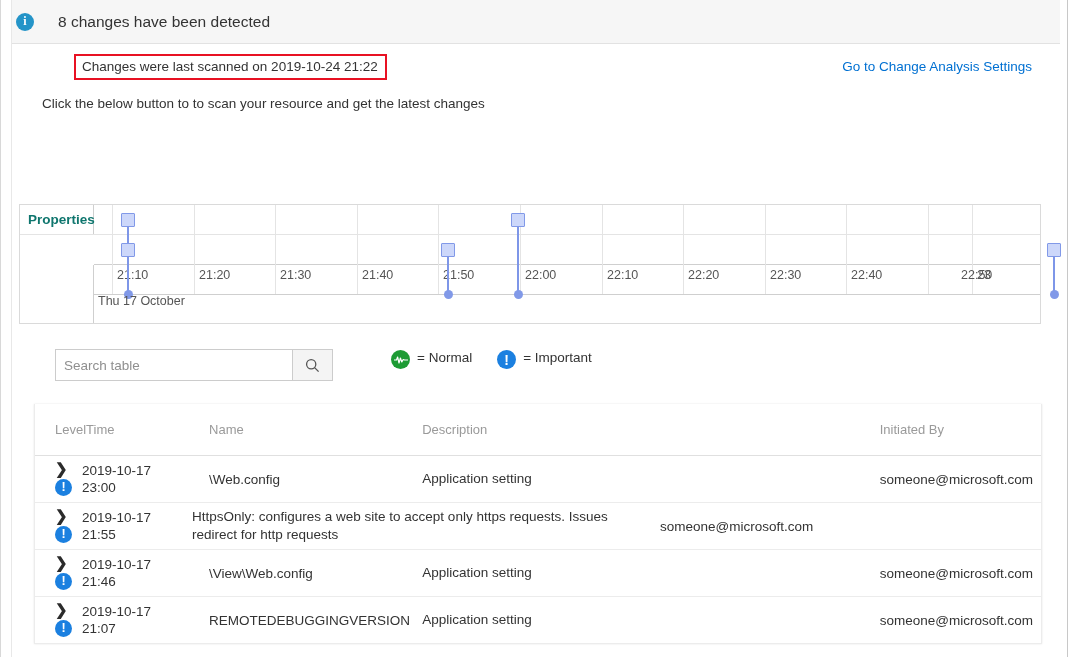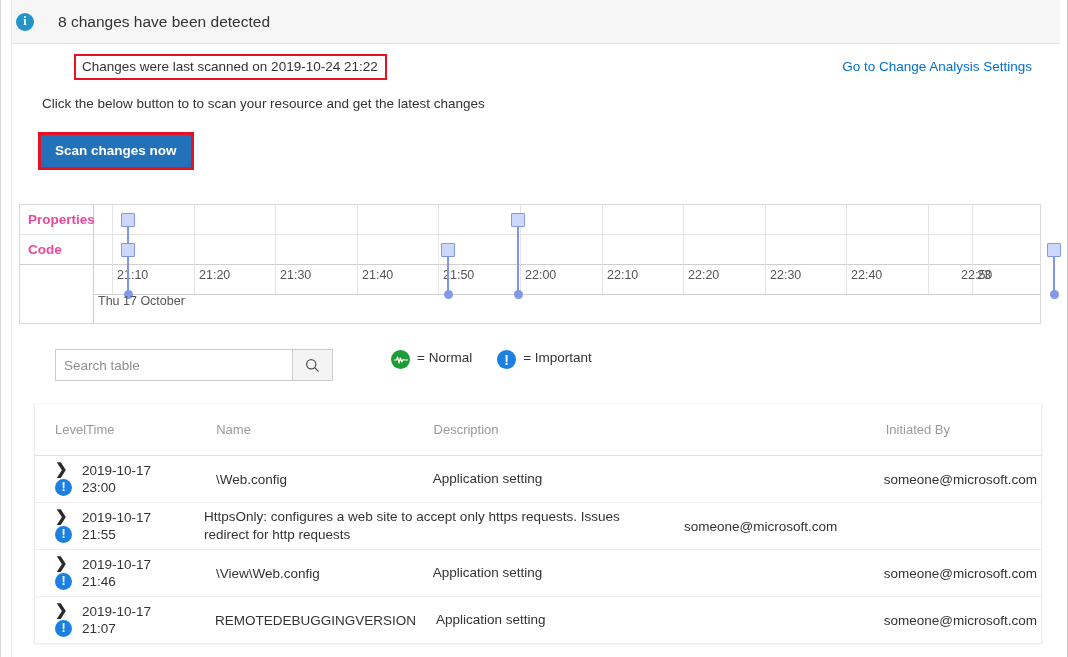--- a/index.html
+++ b/index.html
@@ -146,21 +146,21 @@
     left: 0; top: 0;
     width: 74px;
     height: 100%;
     box-sizing: border-box;
     border-right: 1px solid #cfcfcf;
     display: flex;
     align-items: center;
     padding-left: 8px;
     font-size: 13.5px;
     font-weight: bold;
-    color: #ec4899;
+    color: #0f766e;
   }
   #tl-axis-label-spacer {
     position: absolute;
     left: 0; top: 60px;
     width: 74px; height: 58px;
     border-right: 1px solid #cfcfcf;
     box-sizing: border-box;
   }
 
   #tl-plot {
@@ -301,21 +301,20 @@
     border-left: 1px solid #ececec;
     border-right: 1px solid #ececec;
     box-sizing: border-box;
     box-shadow: 0 0 2px rgba(0,0,0,0.10);
   }
   .tbl-row {
     display: flex;
     align-items: stretch;
     border-bottom: 1px solid #ececec;
     box-sizing: border-box;
-    gap: 12px;
   }
   #tbl-header {
     height: 52px;
     border-bottom: 1px solid #e0e0e0;
   }
   #tbl-header .cell {
     display: flex;
     align-items: center;
     font-size: 13px;
     color: #9a9a9a;
@@ -401,31 +400,25 @@
   <div id="content-area">
 
     <div id="last-scanned-wrap">
       <div id="last-scanned-text">Changes were last scanned on 2019-10-24 21:22</div>
     </div>
 
     <a id="settings-link" href="#">Go to Change Analysis Settings</a>
 
     <div id="instruction-text">Click the below button to to scan your resource and get the latest changes</div>
 
-    <div id="scan-button-wrap">
-      <button id="scan-button">Scan changes now</button>
-    </div>
 
     <div id="timeline-chart">
 
       <div class="tl-row" id="tl-row-properties">
         <div class="tl-label">Properties</div>
-      </div>
-      <div class="tl-row" id="tl-row-code">
-        <div class="tl-label">Code</div>
       </div>
       <div class="tl-row" id="tl-row-axis"></div>
       <div id="tl-axis-label-spacer"></div>
 
       <div id="tl-plot">
         <div class="tl-hline" id="tl-hline-1"></div>
         <div class="tl-hline" id="tl-hline-2"></div>
         <div class="tl-hline" id="tl-hline-3"></div>
         <div id="tl-gridlines">
             <div class="tl-gridline" style="left: 18px;"></div>

